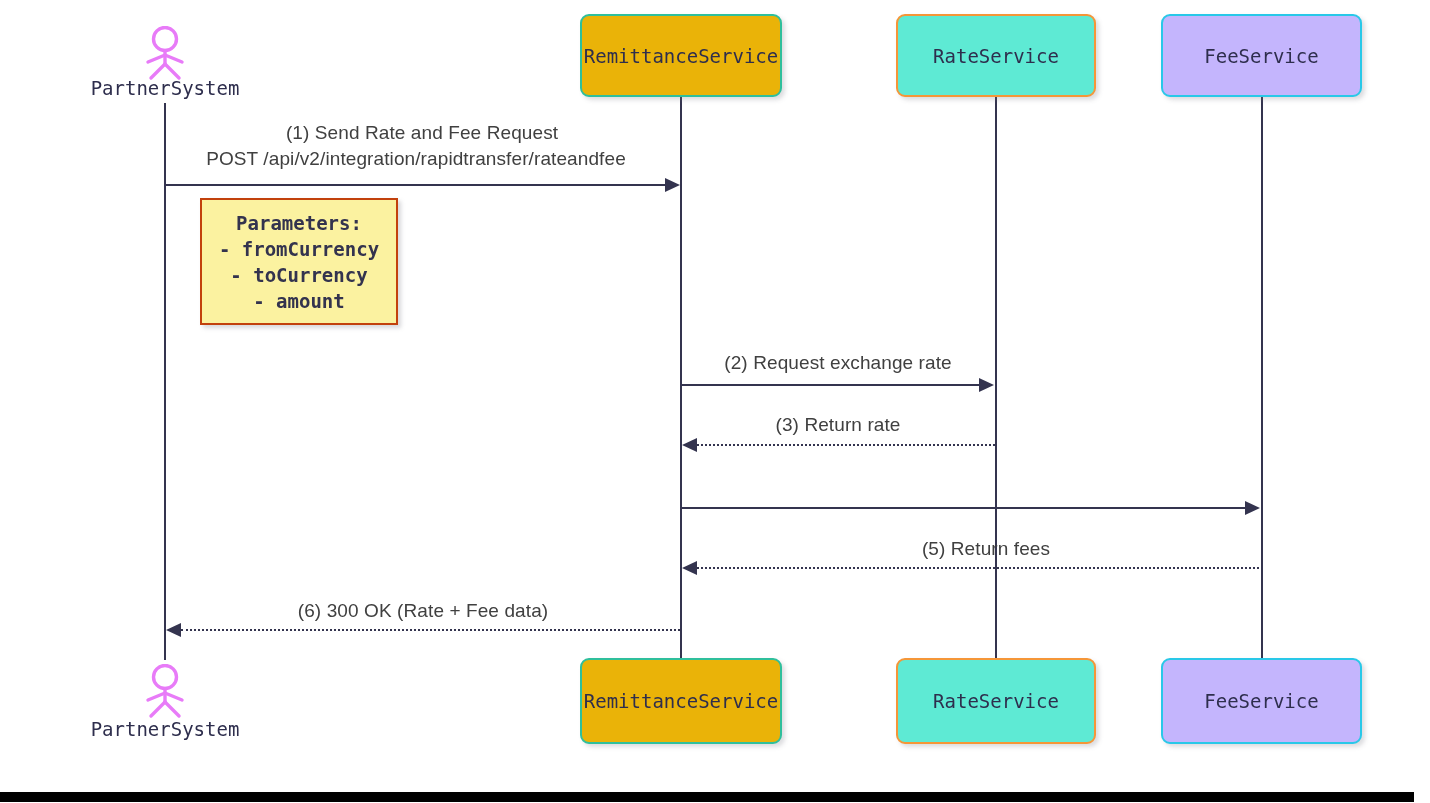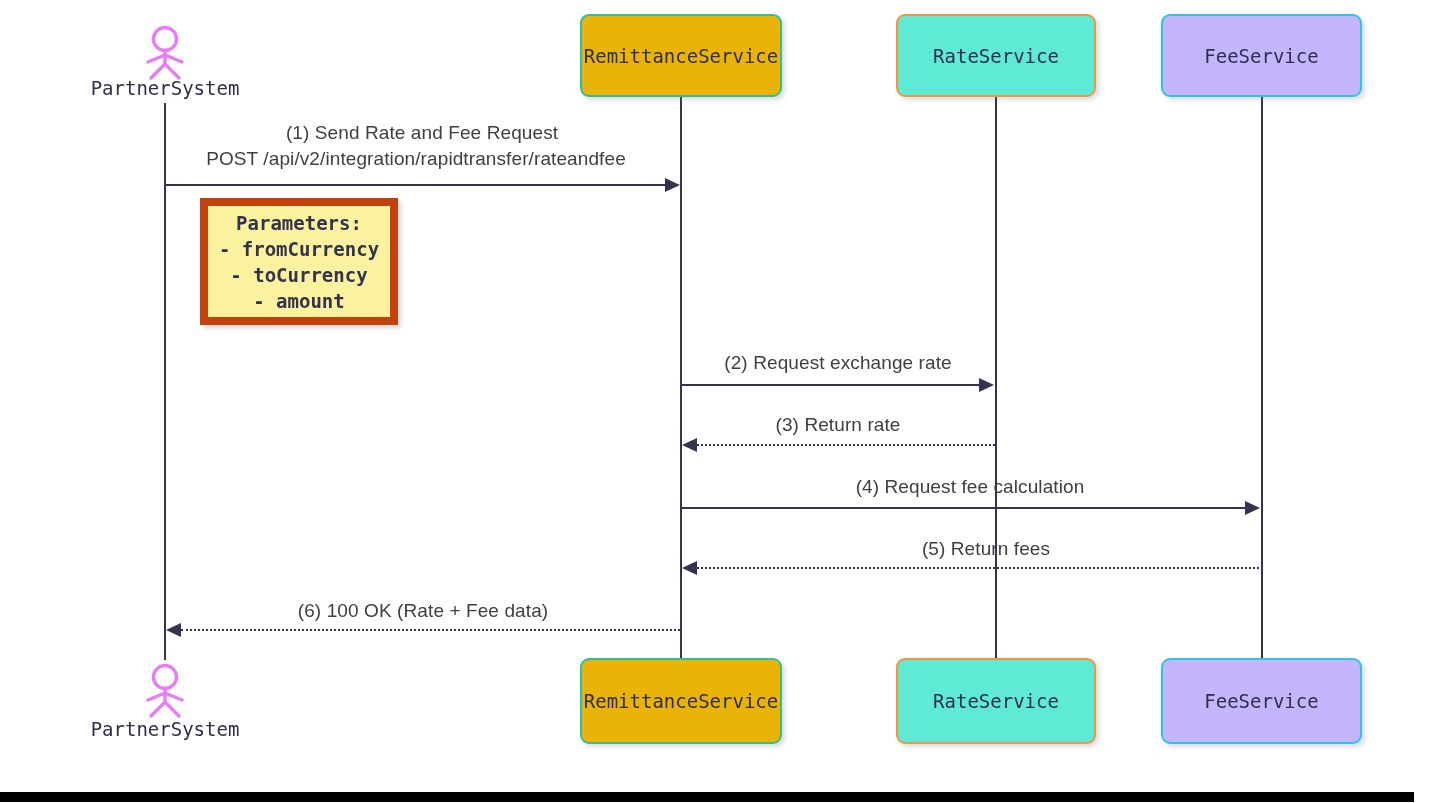--- a/index.html
+++ b/index.html
@@ -54,21 +54,21 @@
     border-top:7px solid transparent;border-bottom:7px solid transparent;
     border-left:15px solid var(--dark);
   }
   .ah.left{
     border-top:7px solid transparent;border-bottom:7px solid transparent;
     border-right:15px solid var(--dark);
   }
   
   .note{
     position:absolute;
-    border:8px solid #c2410c;background:#fbf2a0;
+    border:2px solid #c2410c;background:#fbf2a0;
     box-shadow:3px 3px 4px rgba(120,120,130,0.28);
     box-sizing:border-box;
     display:flex;flex-direction:column;justify-content:center;align-items:center;
     font-family:"DejaVu Sans Mono", monospace;
     font-weight:bold;font-size:19px;line-height:26px;color:#33334e;
     text-align:center;
   }
   .bottom-bar{position:absolute;background:#000000;}
 </style>
 </head>
@@ -117,29 +117,28 @@
   </div>
 
   <div class="msg-label" style="left:838px;top:352px;">(2) Request exchange rate</div>
   <div class="msg-line solid" style="left:682px;top:384px;width:298px;"></div>
   <div class="ah right" style="left:979px;top:378px;"></div>
 
   <div class="msg-label" style="left:838px;top:414px;">(3) Return rate</div>
   <div class="msg-line dotted" style="left:697px;top:444px;width:298px;"></div>
   <div class="ah left" style="left:682px;top:438px;"></div>
 
-  <div class="msg-label" style="left:970px;top:476px;">(4) Request fee calculation</div>
   <div class="msg-line solid" style="left:682px;top:507px;width:564px;"></div>
   <div class="ah right" style="left:1245px;top:501px;"></div>
 
   <div class="msg-label" style="left:986px;top:538px;">(5) Return fees</div>
   <div class="msg-line dotted" style="left:697px;top:567px;width:562px;"></div>
   <div class="ah left" style="left:682px;top:561px;"></div>
 
-  <div class="msg-label" style="left:423px;top:600px;">(6) 100 OK (Rate + Fee data)</div>
+  <div class="msg-label" style="left:423px;top:600px;">(6) 300 OK (Rate + Fee data)</div>
   <div class="msg-line dotted" style="left:181px;top:629px;width:499px;"></div>
   <div class="ah left" style="left:166px;top:623px;"></div>
 
   <div class="actor-wrap" style="left:165px;top:0;">
     <svg class="actor-svg" style="top:664px;" width="54" height="56" viewBox="0 0 54 56">
       <g fill="none" stroke="#e87bf8" stroke-width="3.4" stroke-linecap="round">
         <circle cx="27" cy="13" r="11.5"></circle>
         <line x1="27" y1="24.5" x2="27" y2="38"></line>
         <polyline points="10,36 27,29 44,36"></polyline>
         <line x1="27" y1="38" x2="13" y2="52"></line>

